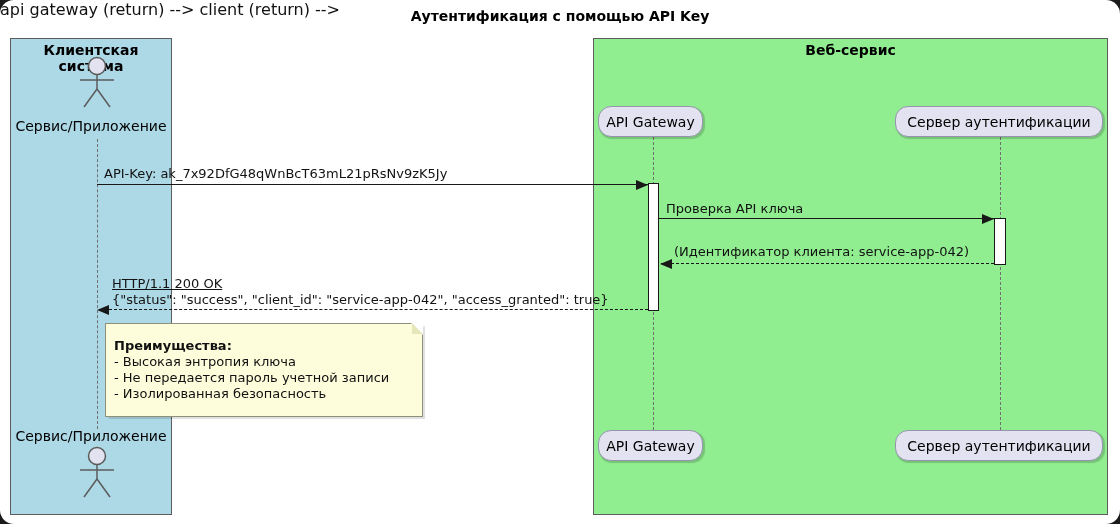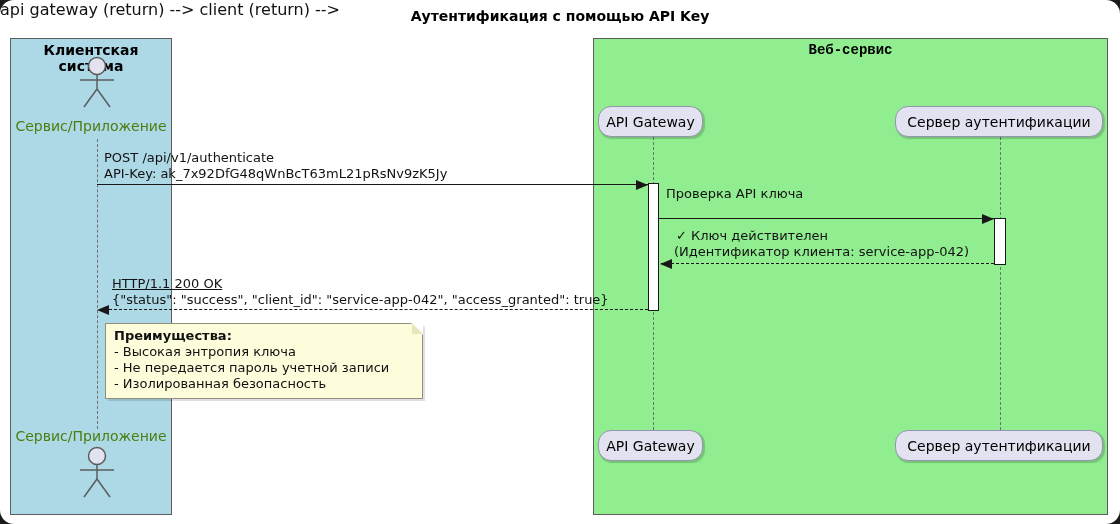--- a/index.html
+++ b/index.html
@@ -10,21 +10,21 @@
   }
   .diagram-title {
     position:absolute; top:8px; left:0; width:1120px;
     text-align:center; font-weight:bold; font-size:14px; color:#000;
   }
   .frame {
     position:absolute; top:38px; height:477px;
     border:1px solid var(--frame_border,#5d5d5d); box-sizing:border-box;
   }
   .frame-client { left:10px; width:162px; background:var(--client_frame,#ADD8E6); }
-  .frame-web    { left:593px; width:515px; background:var(--web_frame,#90EE90);font-family:Liberation Mono, monospace; }
+  .frame-web    { left:593px; width:515px; background:var(--web_frame,#90EE90); }
   .frame-title { font-weight:bold; font-size:14px; text-align:center; padding-top:3px; color:#000; }
 
   .lifeline { position:absolute; width:0; border-left:1px dashed var(--lifeline,#6f6f6f); }
   .lifeline-client { left:97px;  top:139px; height:290px; }
   .lifeline-apigw  { left:653px; top:137px; height:293px; }
   .lifeline-server { left:1000px; top:137px; height:293px; }
 
   .participant {
     position:absolute; height:31px; box-sizing:border-box;
     background:var(--participant_fill,#E2E2F0);
@@ -36,46 +36,46 @@
   .p-apigw-top  { left:598px; top:106px; width:105px; }
   .p-serv-top   { left:895px; top:106px; width:208px; }
   .p-apigw-bot  { left:598px; top:430px; width:105px; }
   .p-serv-bot   { left:895px; top:430px; width:208px; }
 
   .actor-figure { position:absolute; left:77px; width:40px; height:54px; }
   .actor-top { top:56px; }
   .actor-bot { top:446px; }
   .actor-label {
     position:absolute; left:10px; width:162px; text-align:center;
-    font-size:14px; color:#4d7c0f; white-space:nowrap;
+    font-size:14px; color:#000000; white-space:nowrap;
   }
   .actor-label-top { top:118px; }
   .actor-label-bot { top:428px; }
 
   .activation {
     position:absolute; background:#ffffff;
     border:1px solid #181818; box-sizing:border-box;
   }
   .act-apigw  { left:648px; top:183px; width:11px; height:128px; }
   .act-server { left:994px; top:218px; width:12px; height:47px; }
 
   .msg-text { position:absolute; font-size:13px; line-height:15.5px; color:#121212; white-space:nowrap; }
   .msg-line { position:absolute; height:0; }
   .msg-line.solid  { border-top:1px solid var(--line,#181818); }
   .msg-line.dashed { border-top:1px dashed var(--line,#181818); }
   .arrowhead { position:absolute; width:0; height:0; }
   .arrow-right { border-left:12px solid var(--line,#181818); border-top:5px solid transparent; border-bottom:5px solid transparent; }
   .arrow-left  { border-right:12px solid var(--line,#181818); border-top:5px solid transparent; border-bottom:5px solid transparent; }
 
   .note {
-    position:absolute; left:105px; top:323px; width:318px; height:76px;
+    position:absolute; left:105px; top:323px; width:318px; height:94px;
     background:var(--note_fill,#FDFDDC);
     border:1px solid var(--note_border,#8f8f7a);
     box-sizing:border-box; box-shadow:1.5px 1.5px 1px rgba(0,0,0,0.12);
-    font-size:13px; line-height:16px; padding:4px 8px; color:#111;
+    font-size:13px; line-height:16px; padding:14px 8px; color:#111;
   }
   .note-fold-cut {
     position:absolute; top:-1px; right:-1px; width:0; height:0;
     border-top:12px solid #ffffff; border-left:12px solid transparent;
   }
   .note-fold-flap {
     position:absolute; top:-1px; right:-1px; width:0; height:0;
     border-bottom:11px solid #e6e6bb; border-right:11px solid transparent;
   }
   .note-title { font-weight:bold; }
@@ -120,32 +120,30 @@
     <line x1="20" y1="33" x2="33" y2="51" stroke="#5c5c5c" stroke-width="1.5"></line>
   </svg>
 
   
   <div class="participant p-apigw-top">API Gateway</div>
   <div class="participant p-serv-top">Сервер аутентификации</div>
   <div class="participant p-apigw-bot">API Gateway</div>
   <div class="participant p-serv-bot">Сервер аутентификации</div>
 
   
-  <div class="msg-text" style="left:104px; top:150px;">POST /api/v1/authenticate</div>
   <div class="msg-text" style="left:104px; top:166px;">API-Key: ak_7x92DfG48qWnBcT63mL21pRsNv9zK5Jy</div>
   <div class="msg-line solid" style="left:97px; top:184px; width:551px;"></div>
   <div class="arrowhead arrow-right" style="left:636px; top:180px;"></div>
 
   
-  <div class="msg-text" style="left:666px; top:186px;">Проверка API ключа</div>
+  <div class="msg-text" style="left:666px; top:201px;">Проверка API ключа</div>
   <div class="msg-line solid" style="left:659px; top:218px; width:335px;"></div>
   <div class="arrowhead arrow-right" style="left:982px; top:214px;"></div>
 
    api gateway (return) --&gt;
-  <div class="msg-text" style="left:676px; top:228px;">✓ Ключ действителен</div>
   <div class="msg-text" style="left:674px; top:244px;">(Идентификатор клиента: service-app-042)</div>
   <div class="msg-line dashed" style="left:661px; top:263px; width:333px;"></div>
   <div class="arrowhead arrow-left" style="left:660px; top:259px;"></div>
 
    client (return) --&gt;
   <div class="msg-text" style="left:112px; top:276px;text-decoration:underline;">HTTP/1.1 200 OK</div>
   <div class="msg-text" style="left:112px; top:292px;">{"status": "success", "client_id": "service-app-042", "access_granted": true}</div>
   <div class="msg-line dashed" style="left:99px; top:309px; width:549px;"></div>
   <div class="arrowhead arrow-left" style="left:97px; top:305px;"></div>
 

